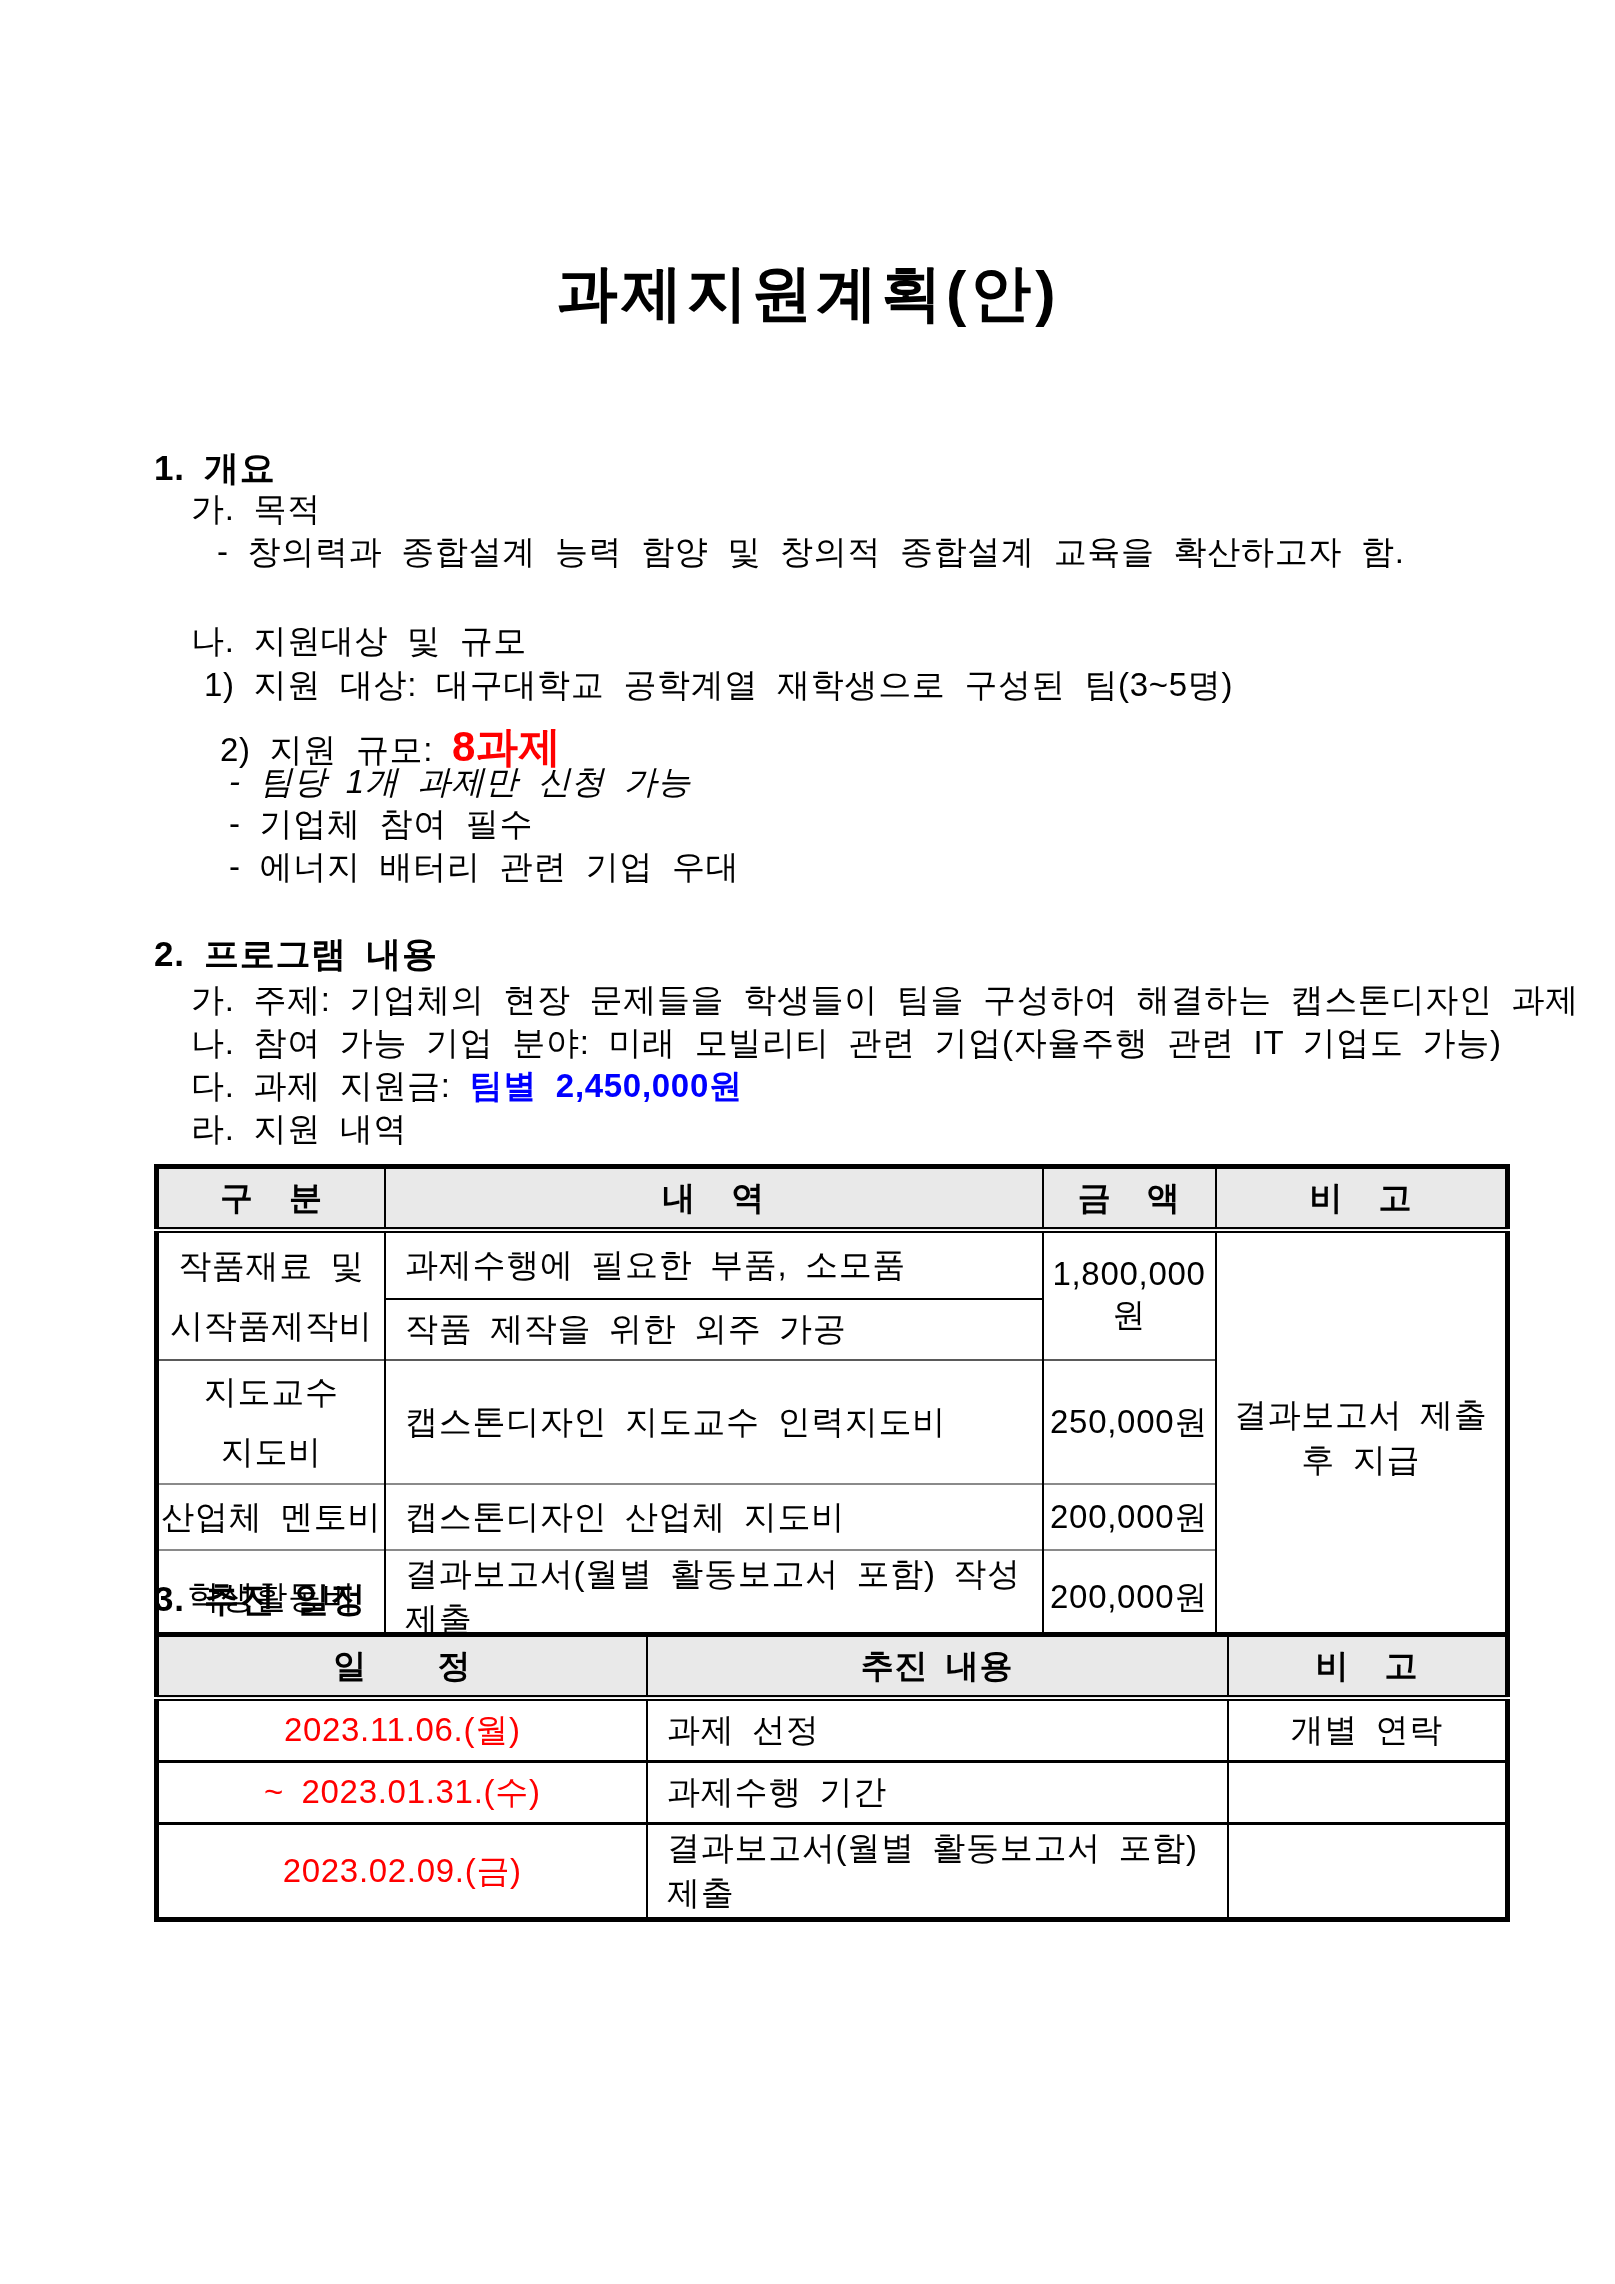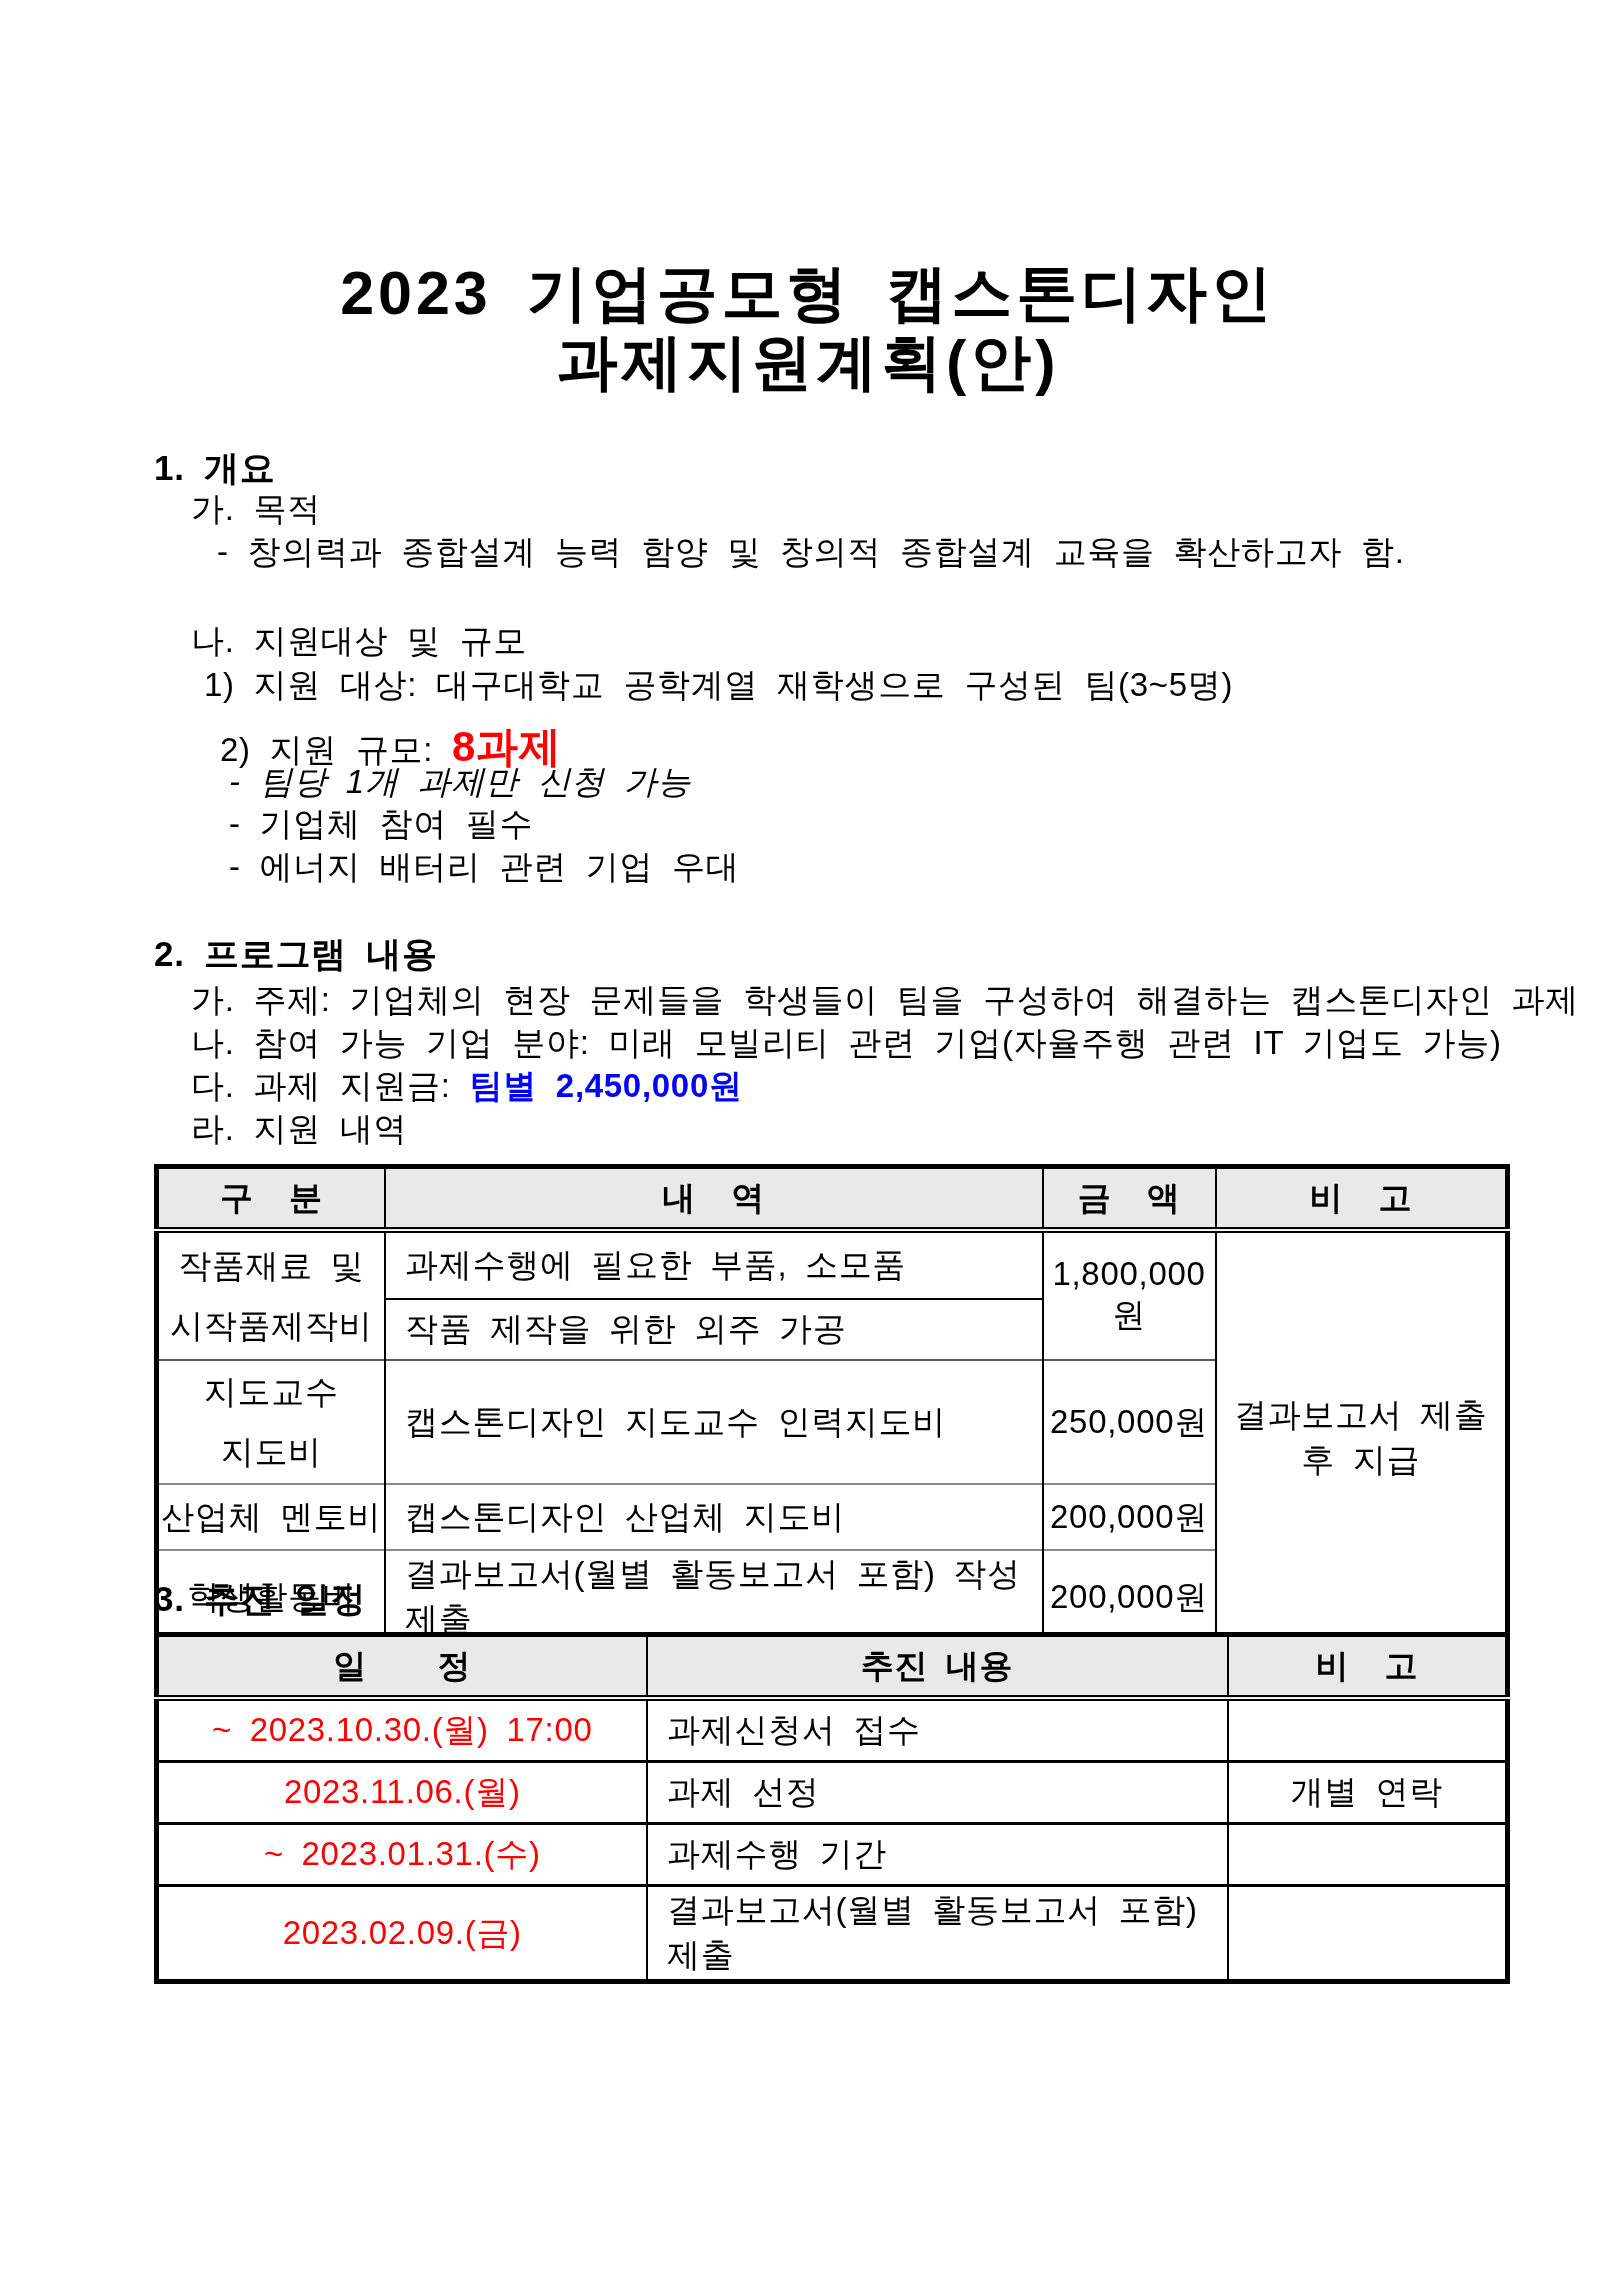--- a/index.html
+++ b/index.html
@@ -78,21 +78,20 @@
   .c-date  { text-align: center; color: #ff0000; }
   .c-cont  { text-align: left; padding-left: 19.6px; }
   .c-note2 { text-align: center; }
 </style>
 </head>
 <body>
 
 <div class="page">
 
   <div class="title-block">
-    <div>2023 기업공모형 캡스톤디자인</div>
     <div>과제지원계획(안)</div>
   </div>
 
   <div class="line heading" style="left:154px; top:448px;">1. 개요</div>
   <div class="line" style="left:191px; top:489px;">가. 목적</div>
   <div class="line" style="left:217px; top:532px;">- 창의력과 종합설계 능력 함양 및 창의적 종합설계 교육을 확산하고자 함.</div>
   <div class="line" style="left:191px; top:621px;">나. 지원대상 및 규모</div>
   <div class="line" style="left:204px; top:665px;">1) 지원 대상: 대구대학교 공학계열 재학생으로 구성된 팀(3~5명)</div>
   <div class="line" style="left:220px; top:708px;margin-top:19px;"><span>2) 지원 규모:</span> <span class="hl-red">8과제</span></div>
   <div class="line" style="left:229px; top:762px;font-style:italic;">- 팀당 1개 과제만 신청 가능</div>
@@ -157,25 +156,20 @@
         <col style="width:280px">
     </colgroup>
     <thead>
       <tr>
         <th>일    정</th>
         <th>추진 내용</th>
         <th>비  고</th>
       </tr>
     </thead>
     <tbody>
-      <tr>
-        <td class="c-date">~ 2023.10.30.(월) 17:00</td>
-        <td class="c-cont">과제신청서 접수</td>
-        <td class="c-note2"></td>
-      </tr>
       <tr class="rs">
         <td class="c-date">2023.11.06.(월)</td>
         <td class="c-cont">과제 선정</td>
         <td class="c-note2">개별 연락</td>
       </tr>
       <tr class="rs">
         <td class="c-date">~ 2023.01.31.(수)</td>
         <td class="c-cont">과제수행 기간</td>
         <td class="c-note2"></td>
       </tr>

